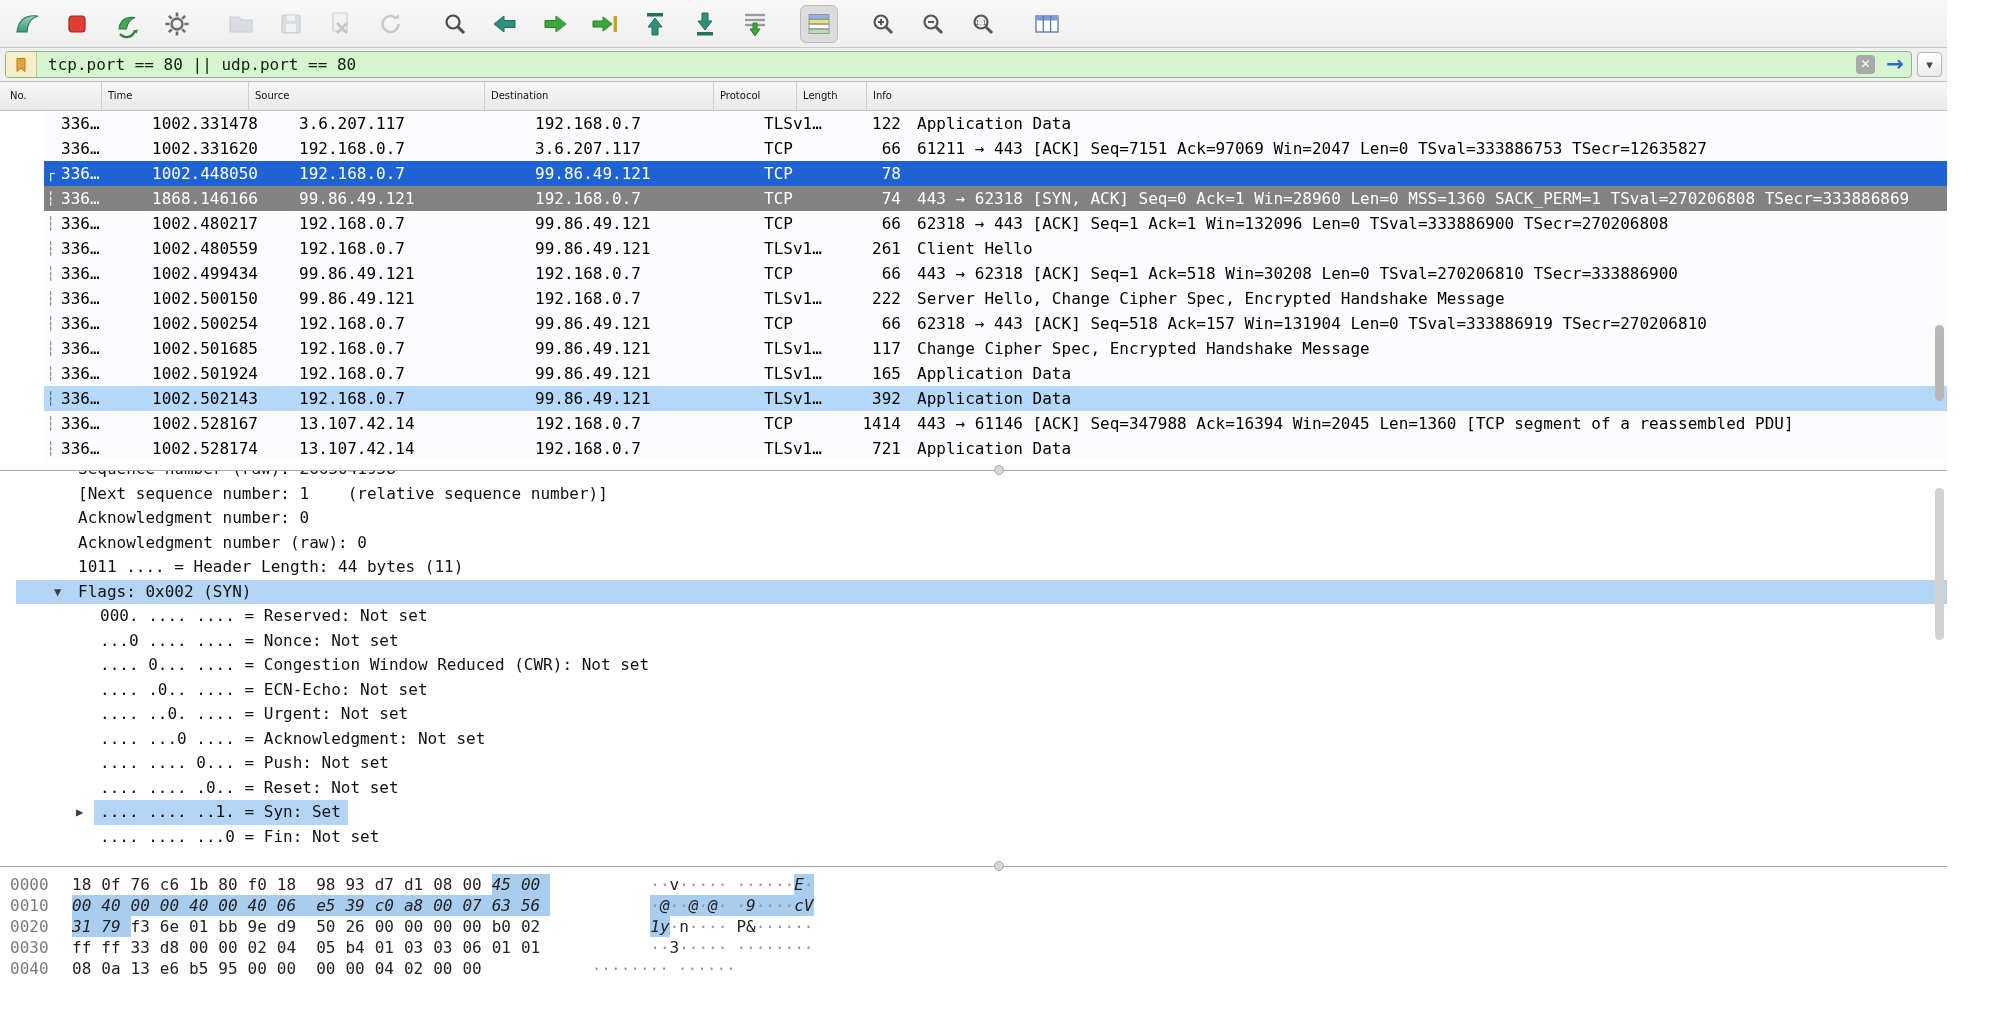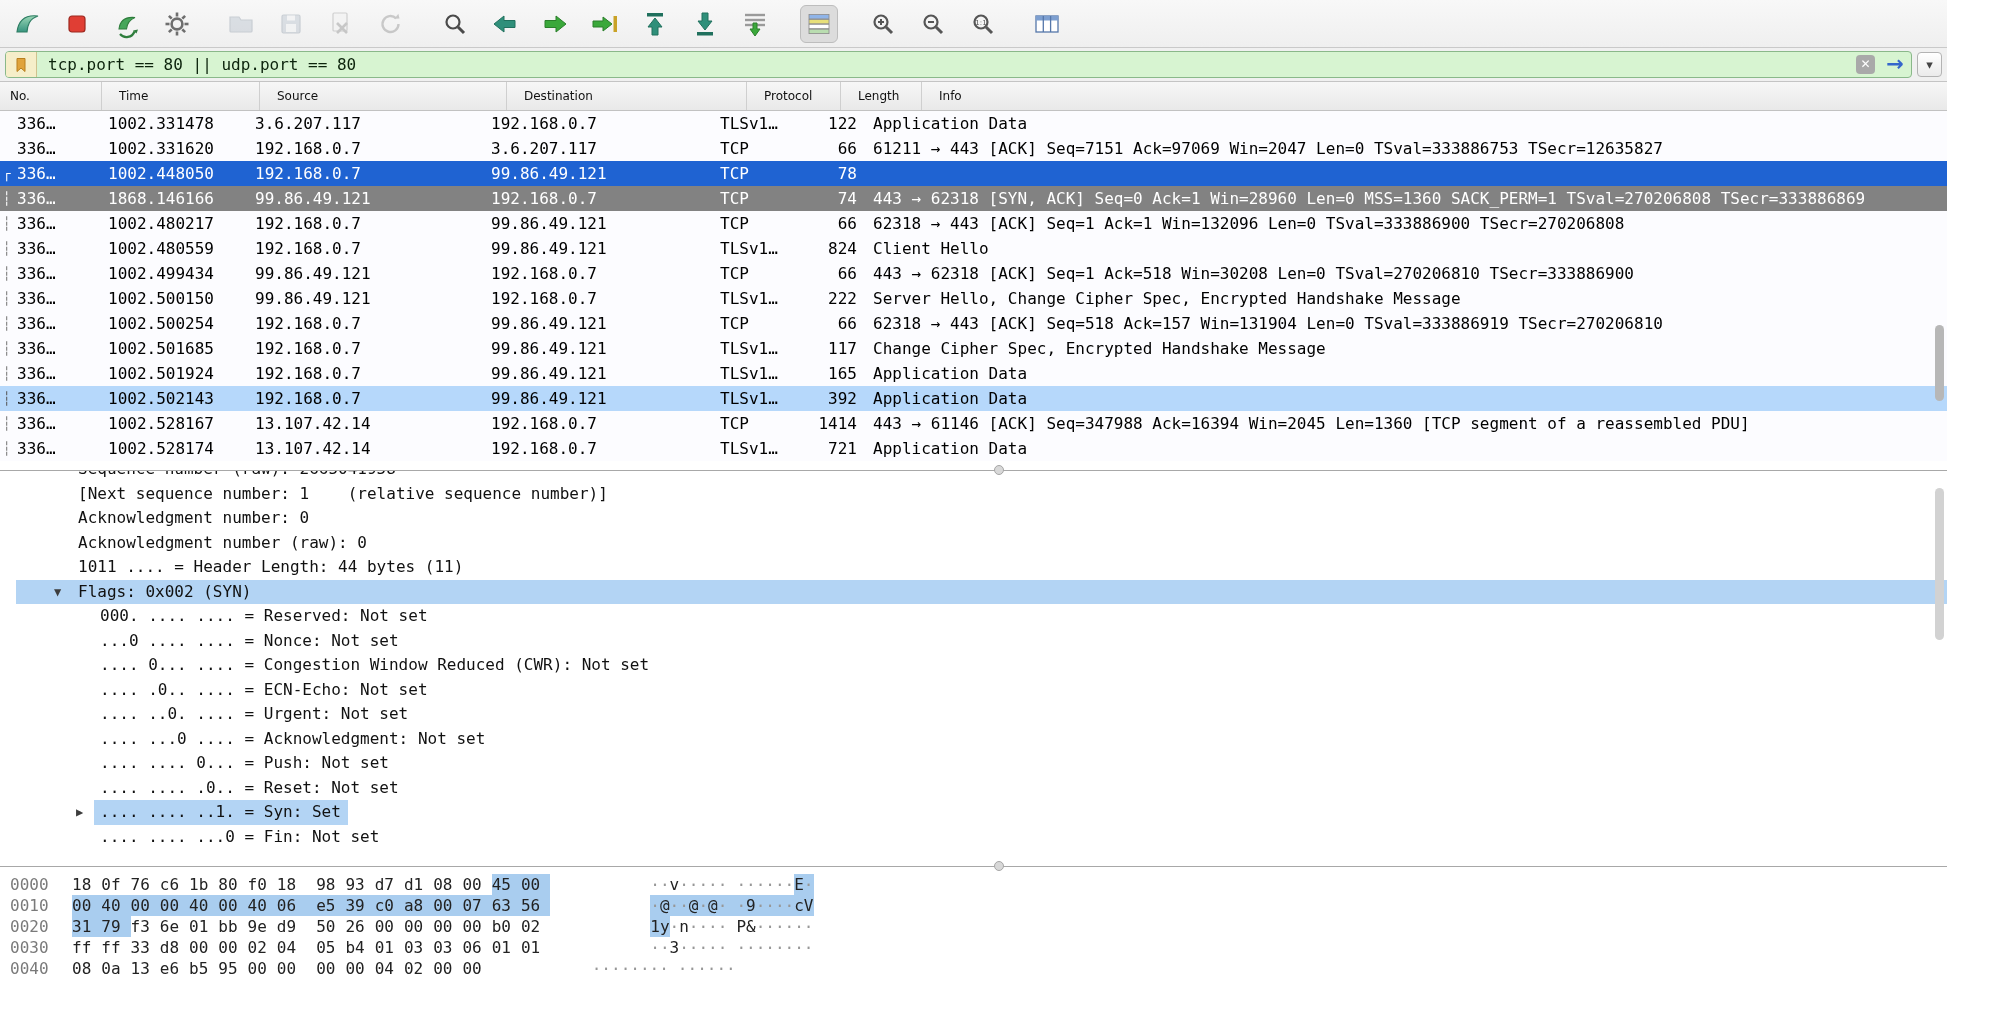--- a/index.html
+++ b/index.html
@@ -30,28 +30,28 @@
   .apply-btn { width:26px; height:25px; font-size:21px; font-weight:bold; color:#3566cc;
     line-height:24px; text-align:center; margin-right:3px; flex:none; }
   .dropdown-btn { width:25px; height:25px; background:linear-gradient(#ffffff,#ebebeb);
     border:1px solid #b3b3b3; border-radius:4px; color:#444; font-size:13px;
     display:flex; align-items:center; justify-content:center; flex:none; }
 
   
   .list-header { height:29px; flex:none; display:grid;
     grid-template-columns:102px 147px 236px 229px 83px 70px 1fr;
     background:linear-gradient(#f7f7f7,#e9e9e9); border-bottom:1px solid #c2c2c2;
-    font-size:12px; color:#111; align-items:center;gap:11px; }
+    font-size:10px; color:#111; align-items:center; }
   .hdr-cell { height:100%; line-height:28px; padding-left:6px; border-right:1px solid #cfcfcf;
     overflow:hidden; white-space:nowrap; }
   .hdr-cell:first-child { padding-left:10px; }
   .hdr-cell:last-child { border-right:none; }
 
   .packet-rows { height:359px; flex:none; background:#fff; overflow:hidden;
-    font:16px "DejaVu Sans Mono", monospace; }
+    font:16px "DejaVu Sans Mono", monospace;padding-left:44px; }
   .pkt-row { display:grid; grid-template-columns:14px 88px 147px 236px 229px 83px 70px 1fr;
     height:25px; line-height:25px; white-space:nowrap; }
   .cell { overflow:hidden; white-space:nowrap; padding-left:6px; }
   .c-gutter { padding-left:0; text-align:center; font-size:13px; }
   .c-no { padding-left:3px; }
   .c-length { text-align:right; padding-right:10px; padding-left:0; }
   .s-normal  { background:#fcfcff; color:#000; }
   .s-normal .c-gutter { color:#777; }
   .s-selected{ background:#1f63d2; color:#fff; }
   .s-gray    { background:#828282; color:#fff; }
@@ -76,21 +76,21 @@
   .hex-pane { flex:1; border-top:1px solid #a8a8a8; background:#fff; overflow:hidden;
     font:16px "DejaVu Sans Mono", monospace; color:#222; padding:7px 0 0 10px; }
   .hx-line { height:21px; line-height:21px; white-space:nowrap; }
   .hx-off { display:inline-block; width:42px; margin-right:20px; color:#7a7a7a; }
   .hx-b { display:inline-block; padding-right:10px; }
   .hx-b.midgap { padding-right:20px; }
   .hx-ascii { margin-left:100px; }
   .hx-a { display:inline-block; }
   .hx-a.midgap-a { padding-right:9px; }
   .hx-a.dim { color:#979797; }
-  .hl { background:#a9cdef; }
+  .hl { background:#a9cdef;font-style:italic; }
 
   
   .splitter-dot { position:absolute; left:999px; width:10px; height:10px; border-radius:50%;
     background:#d8d8d8; border:1px solid #a6a6a6; transform:translate(-50%,-50%); z-index:5; }
   .dot-1 { top:470px; } .dot-2 { top:866px; }
   .scroll-thumb { position:absolute; right:3px; width:9px; border-radius:5px; z-index:4; }
   .thumb-list { top:325px; height:76px; background:#b7b7b7; }
   .thumb-details { top:488px; height:152px; background:#d2d2d2; }
 
   svg { display:block; }
@@ -345,21 +345,21 @@
         <span class="cell c-length">66</span>
         <span class="cell c-info">62318 → 443 [ACK] Seq=1 Ack=1 Win=132096 Len=0 TSval=333886900 TSecr=270206808</span>
       </div>
       <div class="pkt-row s-normal">
         <span class="cell c-gutter">┆</span>
         <span class="cell c-no">336…</span>
         <span class="cell c-time">1002.480559</span>
         <span class="cell c-source">192.168.0.7</span>
         <span class="cell c-destination">99.86.49.121</span>
         <span class="cell c-protocol">TLSv1…</span>
-        <span class="cell c-length">824</span>
+        <span class="cell c-length">261</span>
         <span class="cell c-info">Client Hello</span>
       </div>
       <div class="pkt-row s-normal">
         <span class="cell c-gutter">┆</span>
         <span class="cell c-no">336…</span>
         <span class="cell c-time">1002.499434</span>
         <span class="cell c-source">99.86.49.121</span>
         <span class="cell c-destination">192.168.0.7</span>
         <span class="cell c-protocol">TCP</span>
         <span class="cell c-length">66</span>

